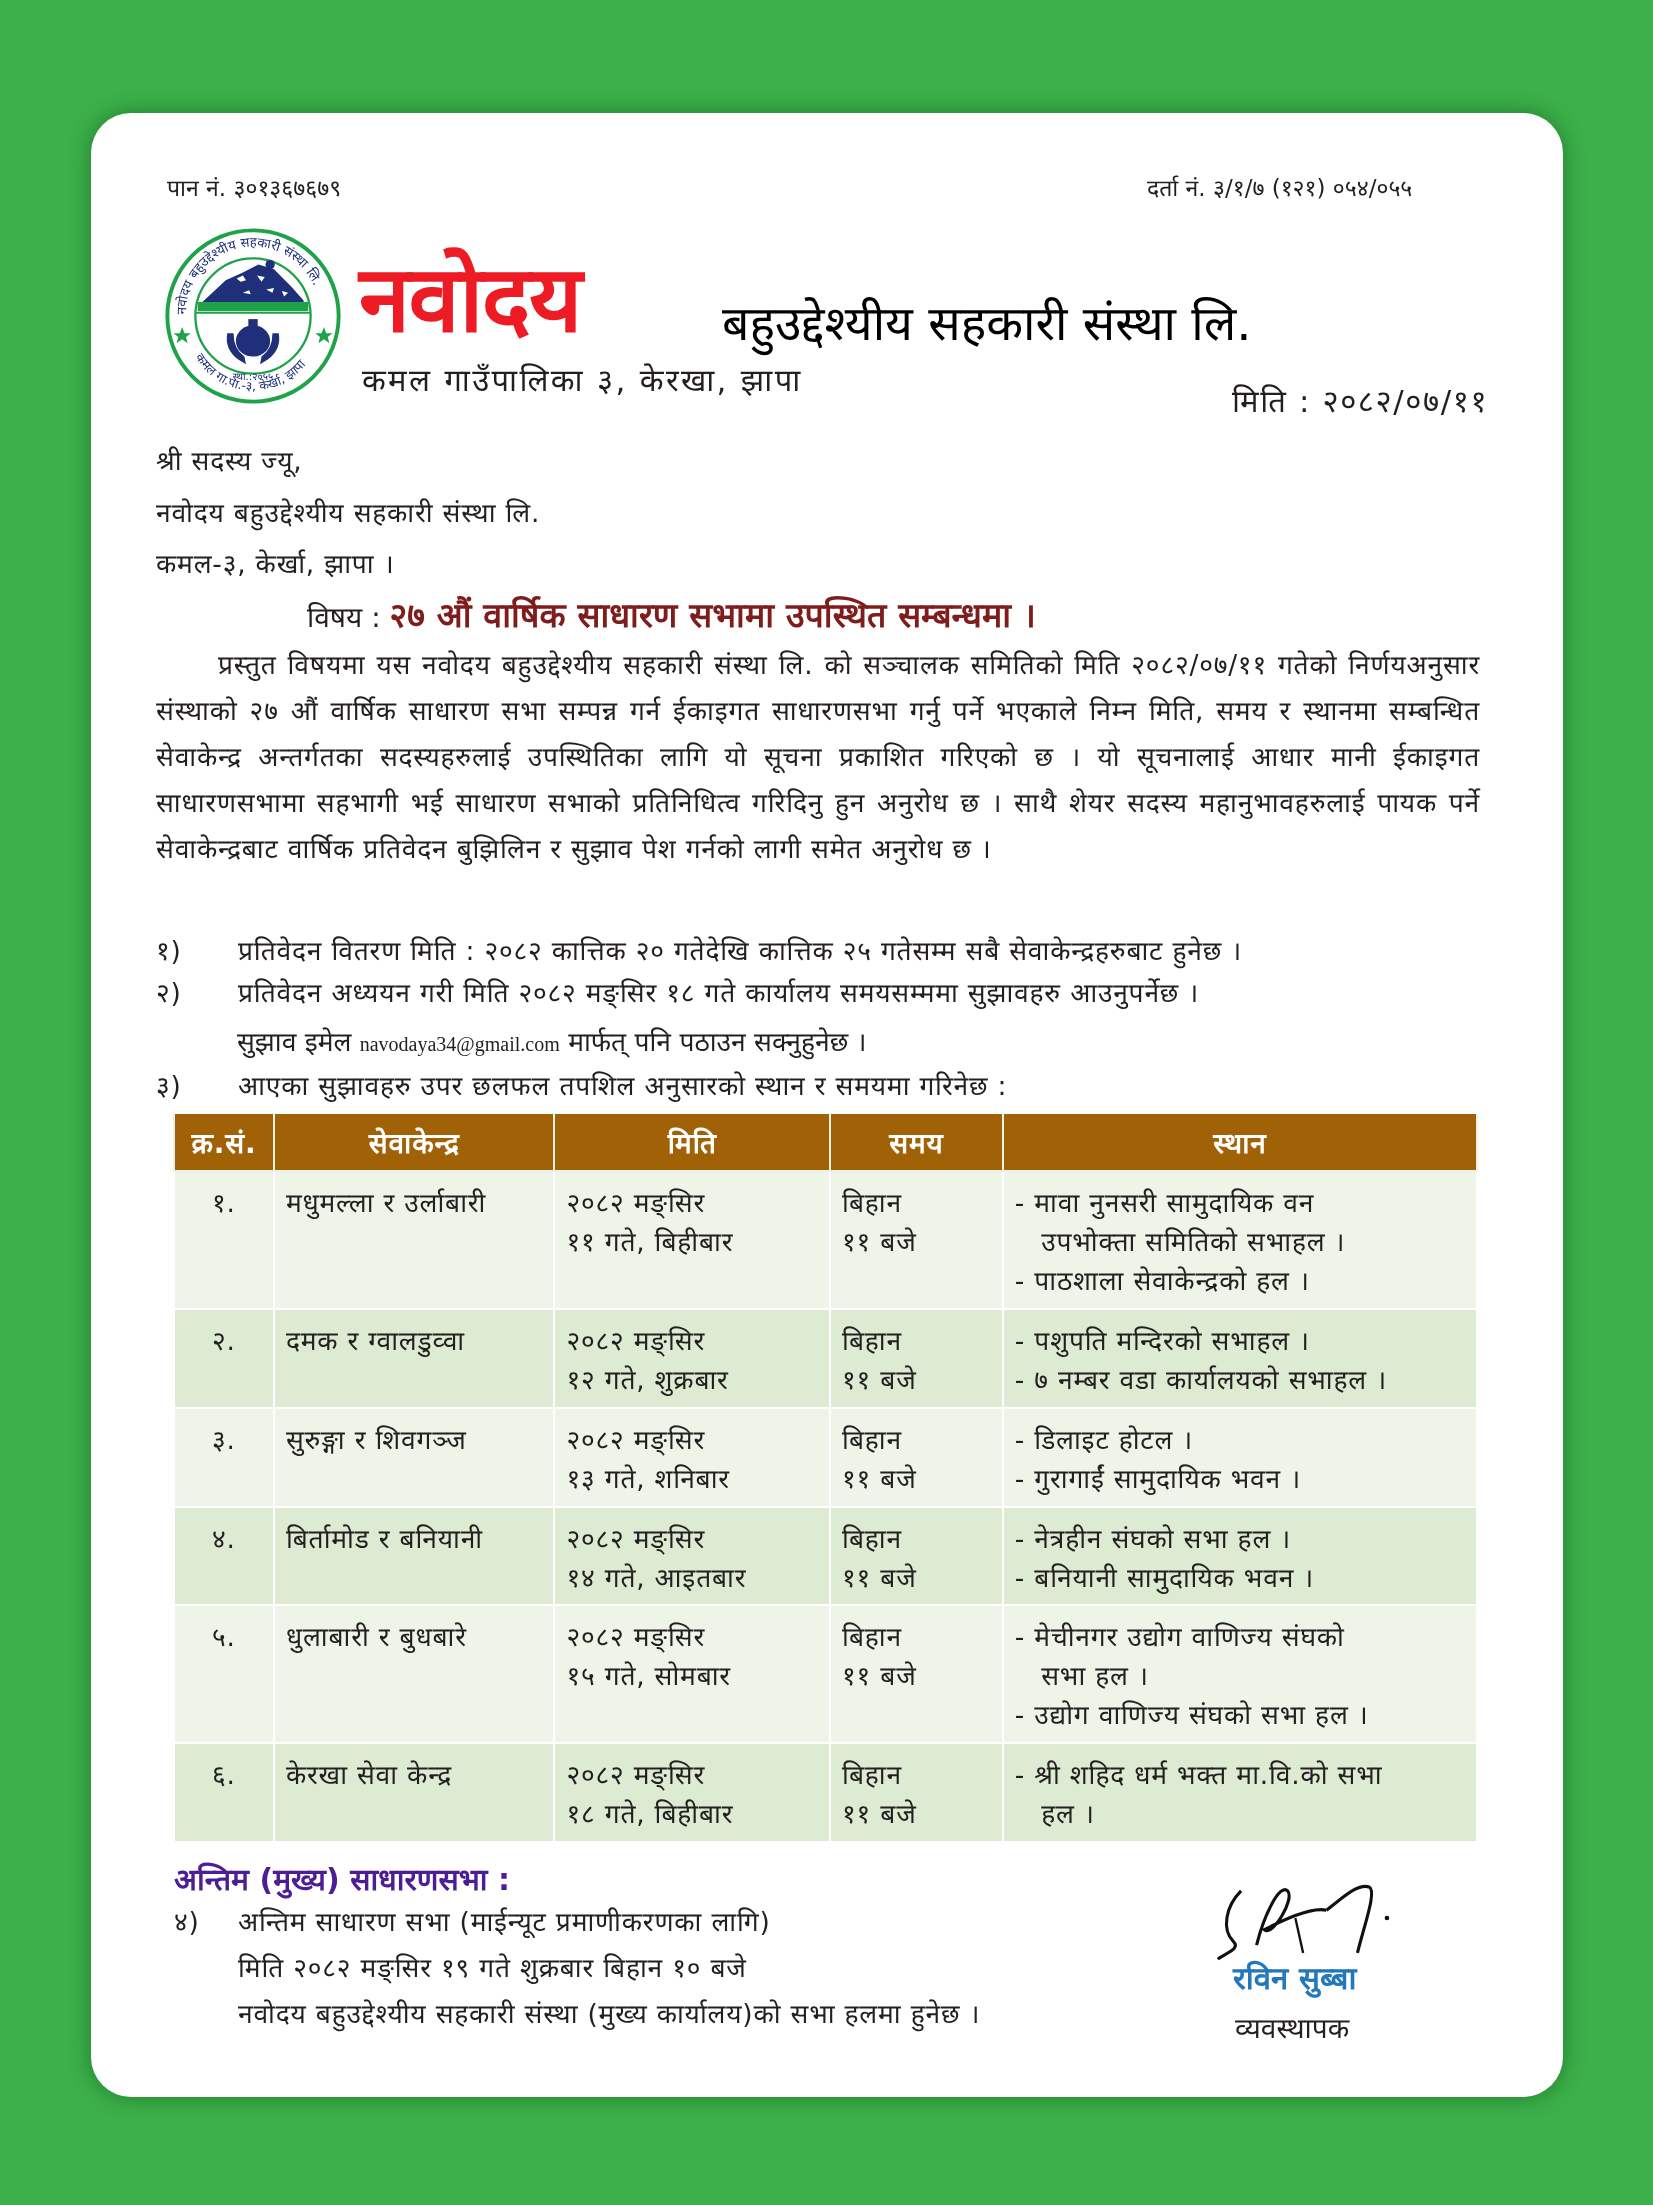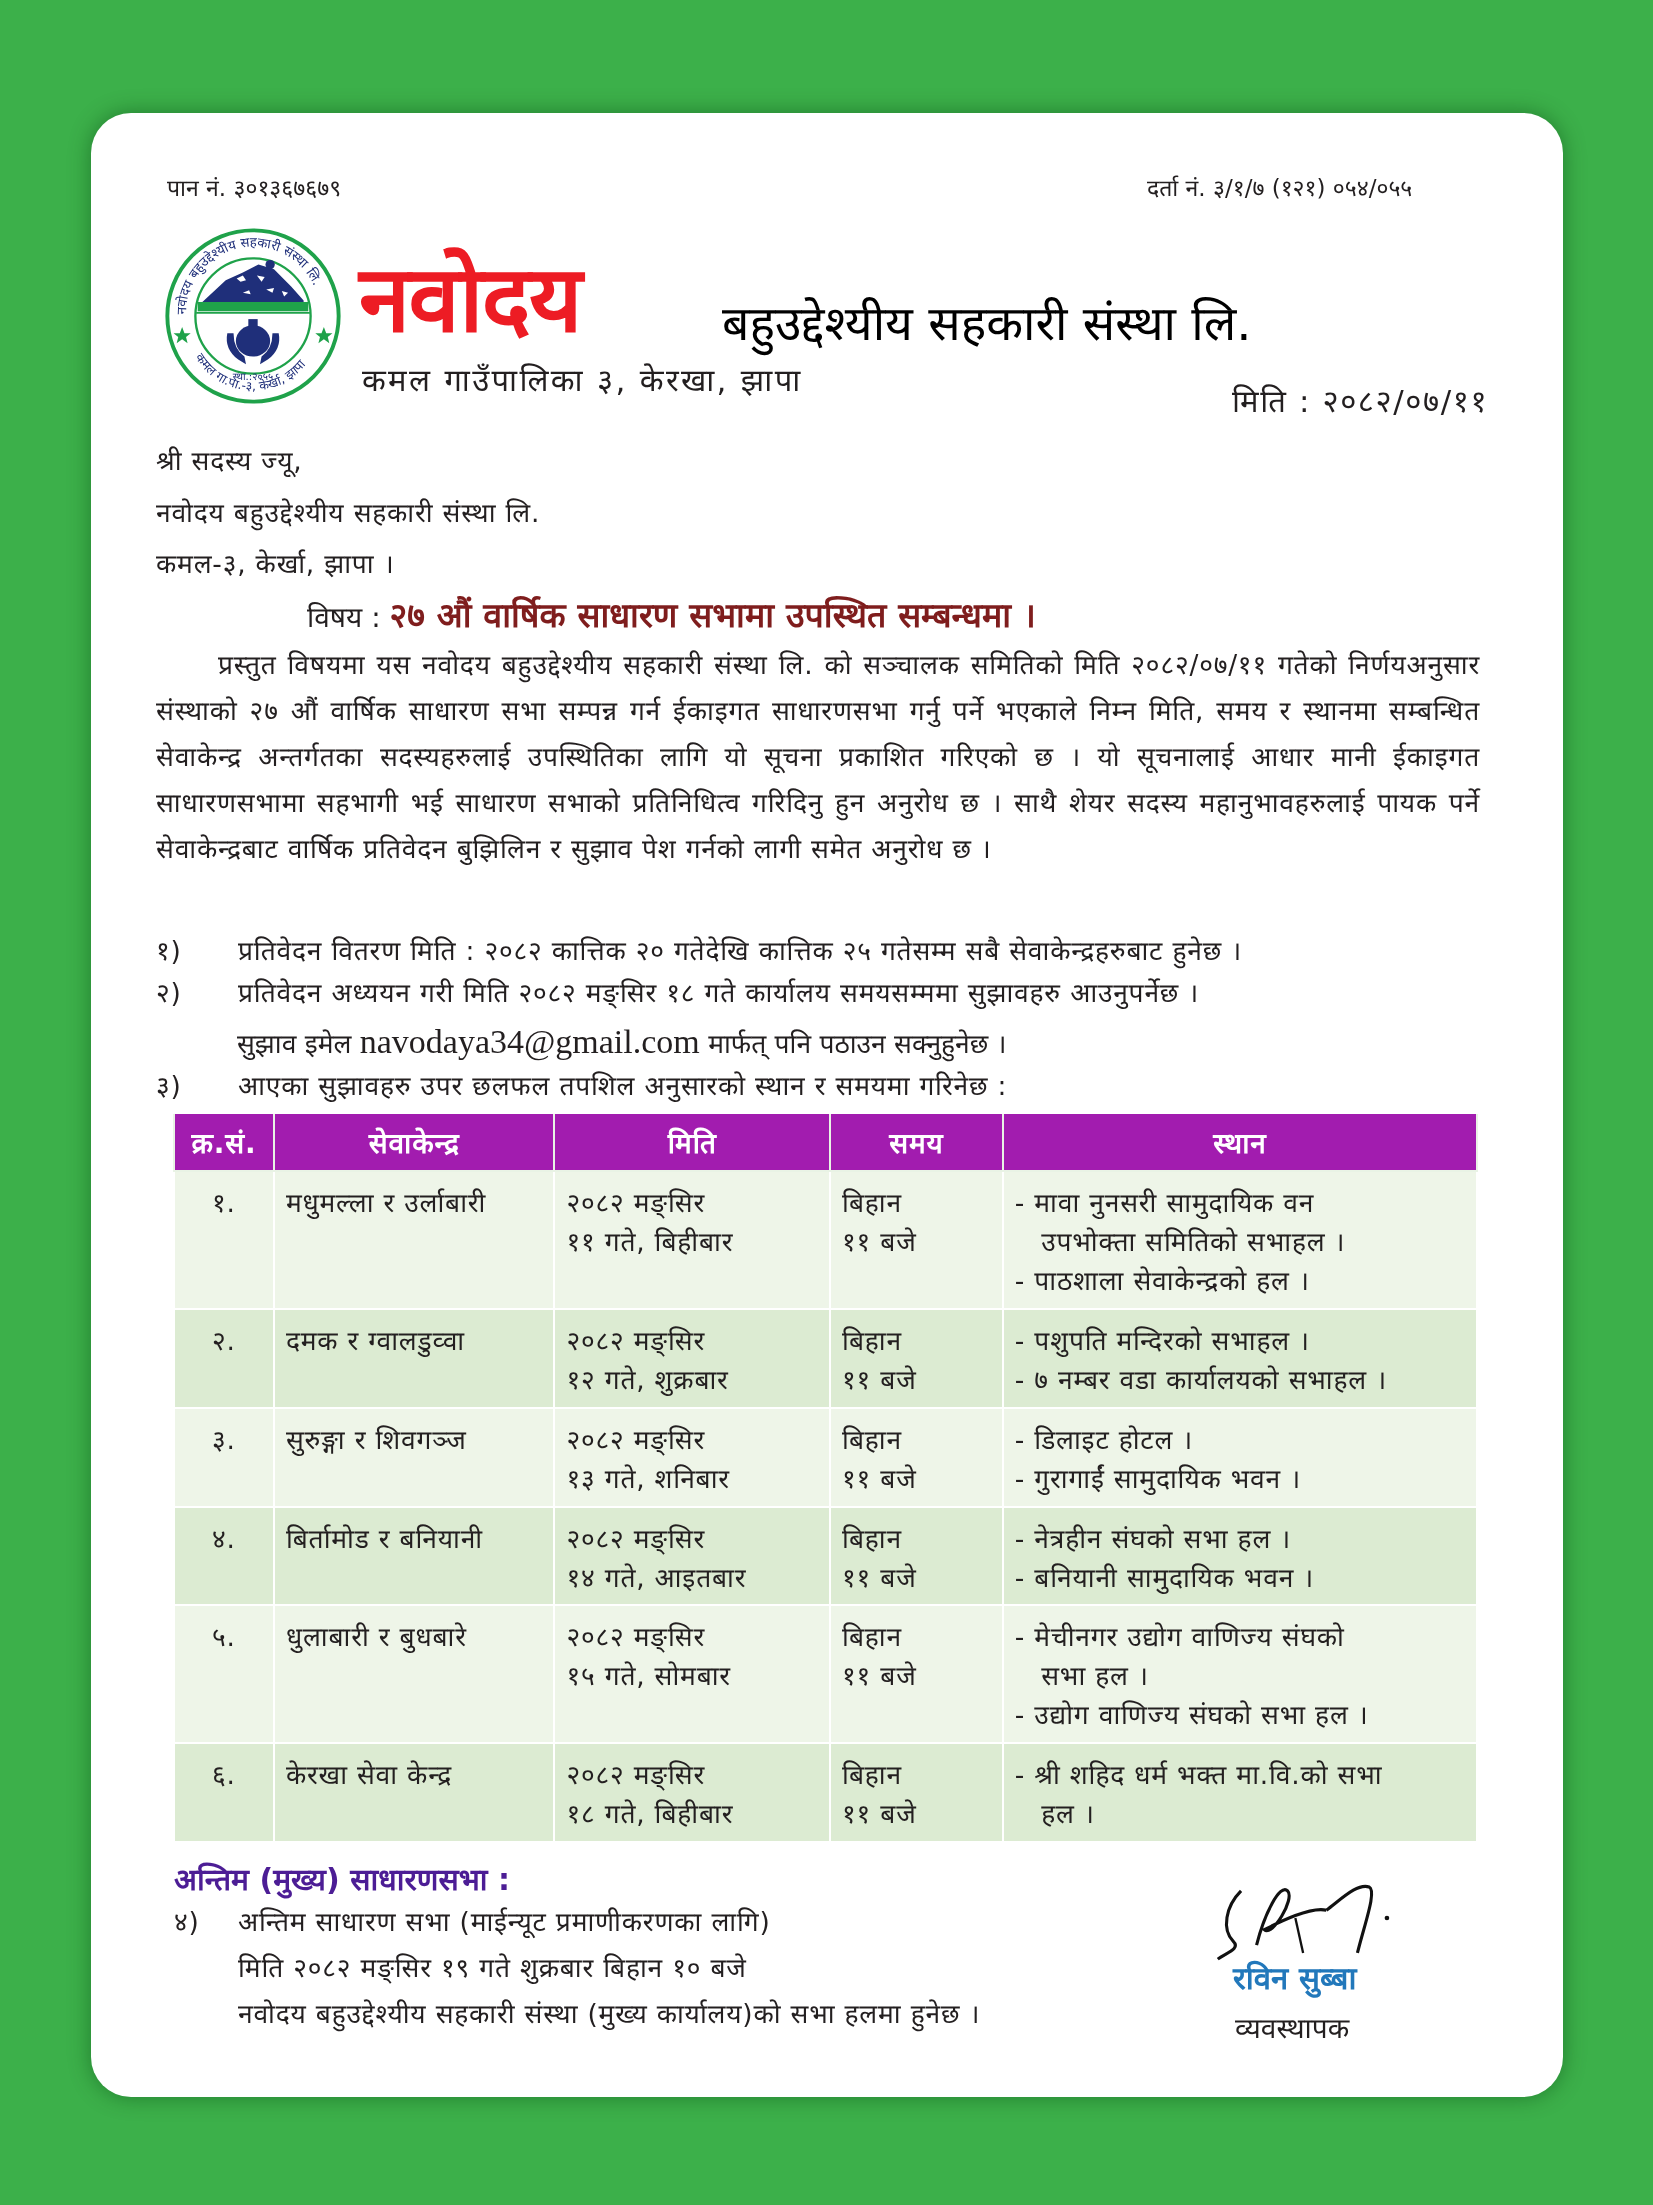--- a/index.html
+++ b/index.html
@@ -22,28 +22,28 @@
   .date { left:1192px; top:379px; font-size:31px; letter-spacing:1.6px;margin-left:40px; }
   .recipient { left:156px; font-size:26.4px; letter-spacing:0.8px; }
   .subject { left:307px; top:591px; font-size:28px; }
   .subject .label { color:#231f20; }
   .subject .text { color:#7f1d1d; font-weight:bold; font-size:34px; }
   .para { position:absolute; left:156px; top:642px; width:1324px; font-size:26.4px; line-height:46px; text-align:justify; letter-spacing:0.8px; }
   .para p { margin:0; text-indent:62px; }
   .pt { position:absolute; left:156px; font-size:26.4px; letter-spacing:0.8px; }
   .pt .num { display:inline-block; width:82px; }
   .email-line { left:237px; top:1023px; font-size:26.4px; }
-  .email-line .mail { font-family:"Liberation Serif", serif; font-size:34px; }
+  .email-line .mail { font-family:"Liberation Serif", serif; font-size:20px; }
 
   table.sched {
     position:absolute; left:173px; top:1114px; width:1305px; border-collapse:collapse;
     font-size:26.4px; letter-spacing:0.8px;
   }
   table.sched th {
-    background:#a21caf; color:#ffffff; font-weight:bold; height:54px; font-size:28px;
+    background:#a16207; color:#ffffff; font-weight:bold; height:54px; font-size:28px;
     border:2.3px solid #e9f3e5; border-top:none;
   }
   table.sched td {
     border:2.3px solid #ffffff; vertical-align:top; padding:11px 11px 7.8px 11px; line-height:39px;
   }
   table.sched tr.odd td { background:#eef5e8; }
   table.sched tr.even td { background:#dcebd2; }
   table.sched td.sn { text-align:center; }
   .col-sn { width:100px; } .col-c { width:281px; } .col-d { width:276px; } .col-t { width:173px; } .col-p { width:475px; }
   .venue-line { display:block; }

